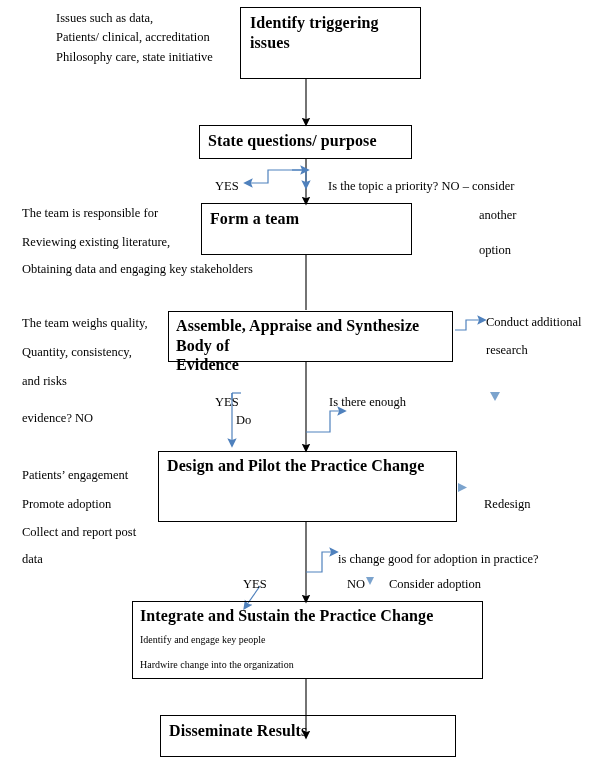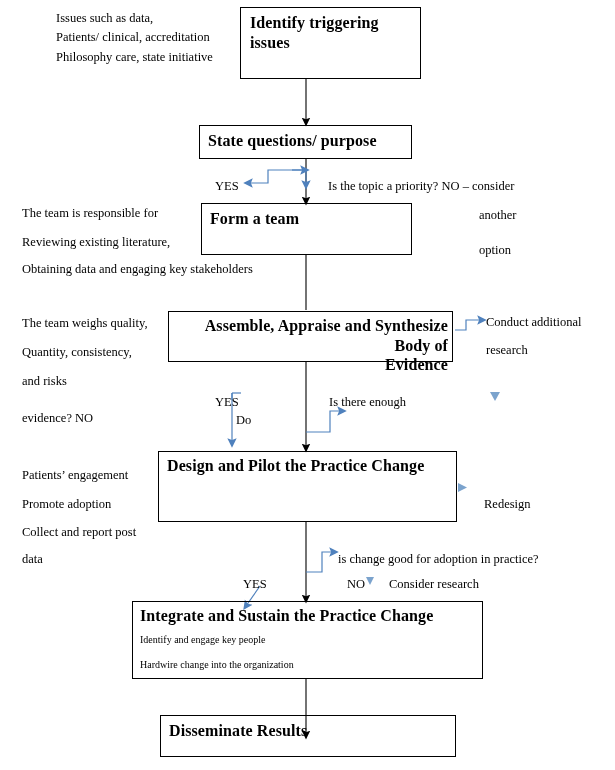--- a/index.html
+++ b/index.html
@@ -114,21 +114,21 @@
   <div class="box" style="left:240px; top:7px; width:181px; height:72px;"></div>
   <div class="box-title" style="left:250px; top:13px; width:166px;">Identify triggering issues</div>
 
   <div class="box" style="left:199px; top:125px; width:213px; height:34px;"></div>
   <div class="box-title" style="left:208px; top:131px; width:200px;">State questions/ purpose</div>
 
   <div class="box" style="left:201px; top:203px; width:211px; height:52px;"></div>
   <div class="box-title" style="left:210px; top:209px; width:195px;">Form a team</div>
 
   <div class="box" style="left:168px; top:311px; width:285px; height:51px;"></div>
-  <div class="box-title" style="left:176px; top:316px; width:272px;text-align:right;">Assemble, Appraise and Synthesize Body of
+  <div class="box-title" style="left:176px; top:316px; width:272px;">Assemble, Appraise and Synthesize Body of
 Evidence</div>
 
   <div class="box" style="left:158px; top:451px; width:299px; height:71px;"></div>
   <div class="box-title" style="left:167px; top:456px; width:285px;">Design and Pilot the Practice Change</div>
 
   <div class="box" style="left:132px; top:601px; width:351px; height:78px;"></div>
   <div class="box-title" style="left:140px; top:606px; width:340px;">Integrate and Sustain the Practice Change</div>
   <div class="box-sub" style="left:140px; top:634px;">Identify and engage key people</div>
   <div class="box-sub" style="left:140px; top:659px;">Hardwire change into the organization</div>
 
@@ -159,21 +159,21 @@
   <div class="note" style="left:479px; top:241px;">option</div>
 
   <div class="note" style="left:486px; top:313px;">Conduct additional</div>
   <div class="note" style="left:486px; top:341px;"><span class="spellword">research</span></div>
 
   <div class="note" style="left:329px; top:393px;">Is there enough</div>
 
   <div class="note" style="left:484px; top:495px;">Redesign</div>
 
   <div class="note" style="left:338px; top:550px;">is change good for adoption in practice?</div>
-  <div class="note" style="left:389px; top:575px;">Consider research</div>
+  <div class="note" style="left:389px; top:575px;">Consider adoption</div>
 
   <div class="note" style="left:215px; top:177px;">YES</div>
 
   <div class="note" style="left:215px; top:393px;">YES</div>
   <div class="note" style="left:236px; top:411px;">Do</div>
 
   <div class="note" style="left:243px; top:575px;">YES</div>
   <div class="note" style="left:347px; top:575px;">NO</div>
 
 </div>

